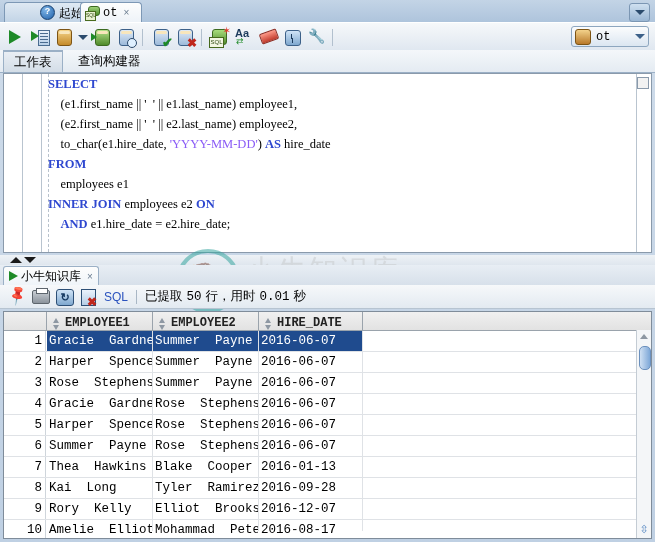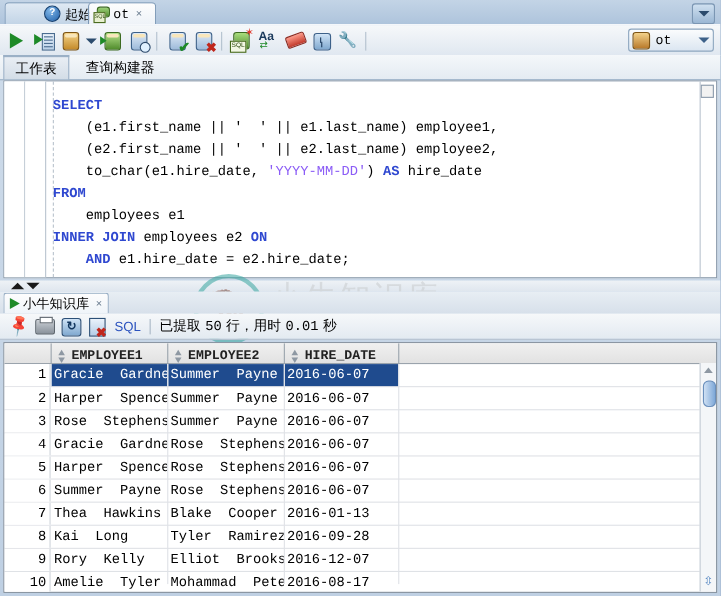--- a/index.html
+++ b/index.html
@@ -100,21 +100,21 @@
   .stab.sel{left:3px;background:linear-gradient(#e9eef4,#d3dde7);
     border:1px solid #9bb0c6;border-top:2px solid #9bb0c6;border-bottom:none;}
   .stab.unsel{left:68px;}
 
   
   .editor-wrap{position:absolute;left:3px;top:73px;width:649px;height:180px;
     background:#fff;border:1px solid #8a9aab;box-sizing:border-box;}
   .gut1{position:absolute;left:0;top:0;width:18px;height:100%;background:#fff;border-right:1px solid #b9c4cf;}
   .gut2{position:absolute;left:19px;top:0;width:18px;height:100%;background:#fff;border-right:1px solid #b9c4cf;}
   .code{position:absolute;left:38px;top:0;right:14px;height:100%;overflow:hidden;
-    font-family:Liberation Mono, monospace;font-size:12.5px;margin-top:12px;}
+    font-family:Liberation Serif, serif;font-size:12.5px;}
   .indent-guide{position:absolute;left:44px;top:0;bottom:0;width:0;
     border-left:1px dashed #b8c2cc;}
   .cl-row{position:relative;height:20px;line-height:20px;white-space:pre;padding-left:6px;}
   .cl-row.hl{background:#fdf6dd;}
   .kw{color:#2f48d0;font-weight:bold;}
   .st{color:#8b5cf6;}
   .pl{color:#000;}
   .margin-line{position:absolute;right:14px;top:0;bottom:0;width:0;border-left:1px solid #b9c4cf;}
   .minibox{position:absolute;right:2px;top:3px;width:10px;height:10px;
     background:#f2f2f2;border:1px solid #8a9aab;}
@@ -413,21 +413,21 @@
           <div class="gc c3">2016-09-28</div>
         </div>
         <div class="grow">
           <div class="gc rn">9</div>
           <div class="gc c2">Elliot  Brooks</div>
           <div class="gc c1">Rory  Kelly</div>
           <div class="gc c3">2016-12-07</div>
         </div>
         <div class="grow">
           <div class="gc rn">10</div>
-          <div class="gc c1">Amelie  Tyler</div>
+          <div class="gc c1">Amelie  Elliot</div>
           <div class="gc c2">Mohammad  Peterson</div>
           <div class="gc c3">2016-08-17</div>
         </div>
         <div class="colsep" style="left: 148px; height: 200px; top: 0px;"></div>
         <div class="colsep" style="left: 254px; height: 200px; top: 0px;"></div>
         <div class="colsep" style="left: 358px; height: 200px; top: 0px;"></div>
       </div>
     <div class="gscroll">
       <span class="up"></span>
       <span class="thumb"></span>

